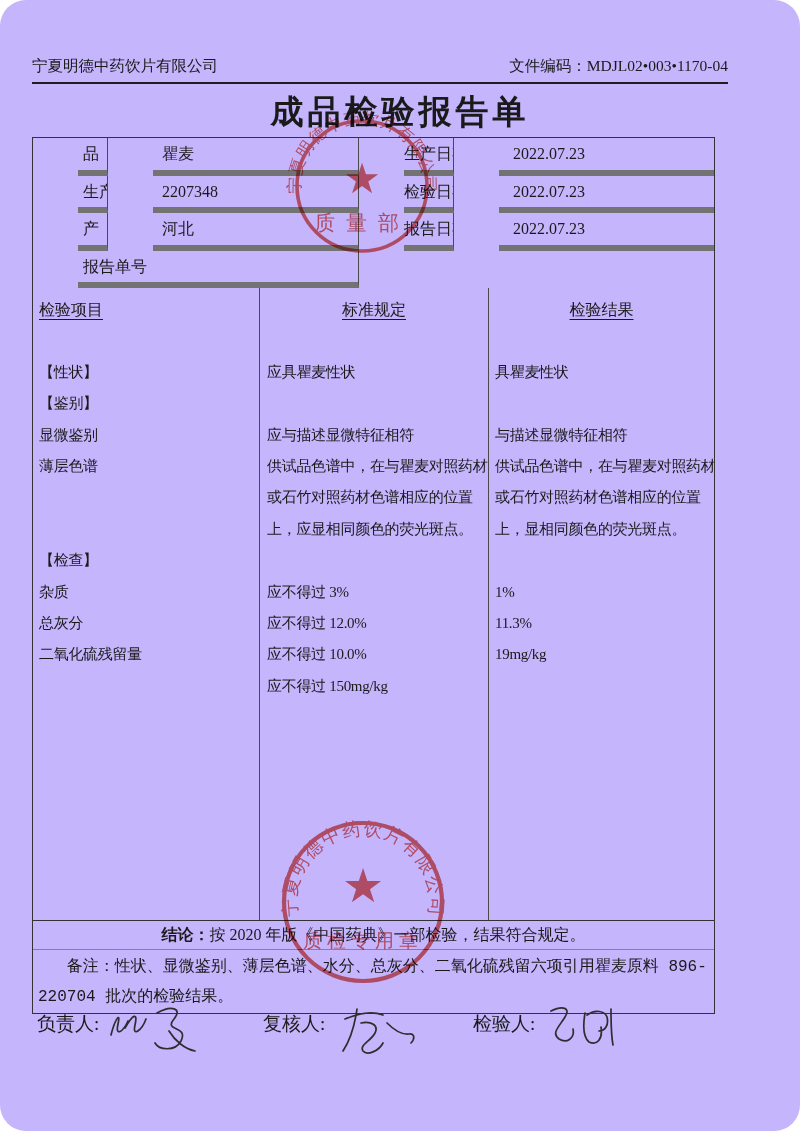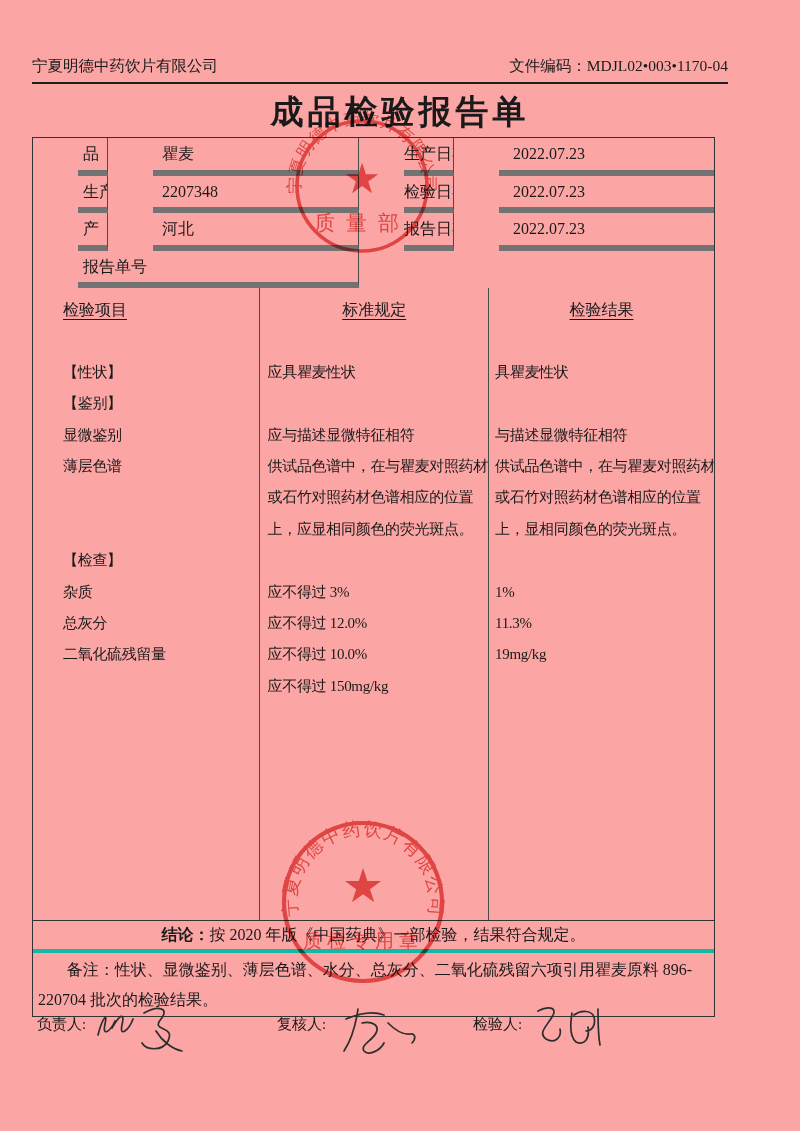--- a/index.html
+++ b/index.html
@@ -1,17 +1,17 @@
 <!DOCTYPE html>
 <html><head>
 <meta charset="utf-8">
 <style>
   html,body{margin:0;padding:0;background:#fff;}
-  .page{position:relative;width:800px;height:1131px;background:#fca5a5;overflow:hidden;
-        font-family:"Liberation Serif","DejaVu Serif",serif;color:#1a1a1a;}
+  .page{position:relative;width:800px;height:1131px;background:#c4b5fd;overflow:hidden;
+        font-family:"Liberation Serif","DejaVu Serif",serif;color:#1a1a1a;border-radius:26px;}
   
   .hdr{position:absolute;left:32px;top:56px;width:696px;display:flex;
        justify-content:space-between;font-size:15.5px;}
   .hdr-rule{position:absolute;left:32px;top:82px;width:696px;border-top:2.5px solid #1e1e1e;}
   .title{position:absolute;left:0;top:90px;width:800px;text-align:center;
          font-family:"Liberation Sans","DejaVu Sans",sans-serif;
          font-size:33px;font-weight:bold;letter-spacing:4px;}
   
   .tbl{position:absolute;left:32px;top:137px;width:681px;border:1.5px solid #333;}
   
@@ -21,37 +21,37 @@
   .bR{border-right:1px solid #4a4a4a;}
   .lab{padding-left:5px;}
   .val{padding-left:9px;}
   .dlab{text-align:center;}
   .dval{padding-left:14px;}
   .rn-label{grid-column:1 / span 2;}
   .rn-value{grid-column:3 / span 2;}
   
   .mt{display:flex;height:632px;}
   .mt-col{box-sizing:border-box;padding-top:6px;}
-  .mt-c1{width:226px;margin-left:24px;}
+  .mt-c1{width:226px;}
   .mt-c2{width:229px;border-left:1px solid #4a4a4a;}
   .mt-c3{width:226px;border-left:1px solid #4a4a4a;}
   .ln{height:31.4px;line-height:31.4px;font-size:15px;letter-spacing:-0.3px;
       white-space:nowrap;overflow:hidden;padding-left:6px;}
   .mt-c2 .ln{padding-left:7px;}
   .ln.hd{text-align:left;letter-spacing:0;font-size:16px;}
   .ln.hdc{text-align:center;padding-left:0;letter-spacing:0;font-size:16px;}
   .uhd{text-decoration:underline;text-underline-offset:4px;}
   
   .concl{height:28px;line-height:28px;border-top:1px solid #333;text-align:center;
          font-size:16px;overflow:hidden;}
   .concl b{font-family:"Liberation Sans","DejaVu Sans",sans-serif;font-weight:bold;}
-  .remark{border-top:4px solid #14b8a6;height:63px;overflow:hidden;}
+  .remark{border-top:1px solid #14b8a6;height:63px;overflow:hidden;font-family:Liberation Mono, monospace;}
   .remark p{margin:0;padding:2px 6px 0 5px;text-indent:1.8em;font-size:16px;line-height:30px;}
   
-  .sigrow{position:absolute;left:32px;top:1013px;width:681px;height:60px;font-size:15px;}
+  .sigrow{position:absolute;left:32px;top:1013px;width:681px;height:60px;font-size:19px;}
   .siggrp{position:absolute;top:0;display:flex;align-items:flex-start;}
   .siggrp .slabel{line-height:22px;}
   .sig-svg{margin:-12px 0 0 6px;}
   .sig-stroke{fill:none;stroke:#2e2e2e;stroke-width:1.7;stroke-linecap:round;stroke-linejoin:round;}
   
   .stamp{position:absolute;opacity:.82;mix-blend-mode:multiply;pointer-events:none;}
   .stamp-top{left:284px;top:111px;}
   .stamp-bottom{left:277px;top:817px;}
   .stamp text{font-family:"Liberation Serif","DejaVu Serif",serif;}
 </style>
@@ -145,21 +145,21 @@
   </div>
 
   <div class="sigrow">
     <div class="siggrp" style="left:5px">
       <span class="slabel">负责人:</span>
       <svg class="sig-svg" width="110" height="56" viewBox="0 0 110 56">
         <path class="sig-stroke" d="M6,34 C10,18 16,10 13,23 C10,36 18,31 23,20 M20,27 C28,13 33,11 30,24 C27,37 37,29 41,18"></path>
         <path class="sig-stroke" d="M52,12 C66,4 78,7 69,18 C58,31 84,24 76,40 C70,51 54,49 50,42 M64,30 C70,40 80,48 90,50"></path>
       </svg>
     </div>
-    <div class="siggrp" style="left:245px">
+    <div class="siggrp" style="left:231px">
       <span class="slabel">复核人:</span>
       <svg class="sig-svg" width="95" height="58" viewBox="0 0 95 58">
         <path class="sig-stroke" d="M26,8 C24,22 20,38 12,50 M14,18 C28,12 42,10 52,14 M30,22 C40,20 48,24 44,32 C40,40 28,44 32,50 C36,55 48,50 52,42"></path>
         <path class="sig-stroke" d="M56,22 C62,28 70,34 78,33 C84,32 84,38 80,42"></path>
       </svg>
     </div>
     <div class="siggrp" style="left:441px">
       <span class="slabel">检验人:</span>
       <svg class="sig-svg" width="90" height="52" viewBox="0 0 90 52">
         <path class="sig-stroke" d="M10,10 C22,4 30,7 24,16 C18,26 10,32 18,38 C26,43 34,37 32,28"></path>

